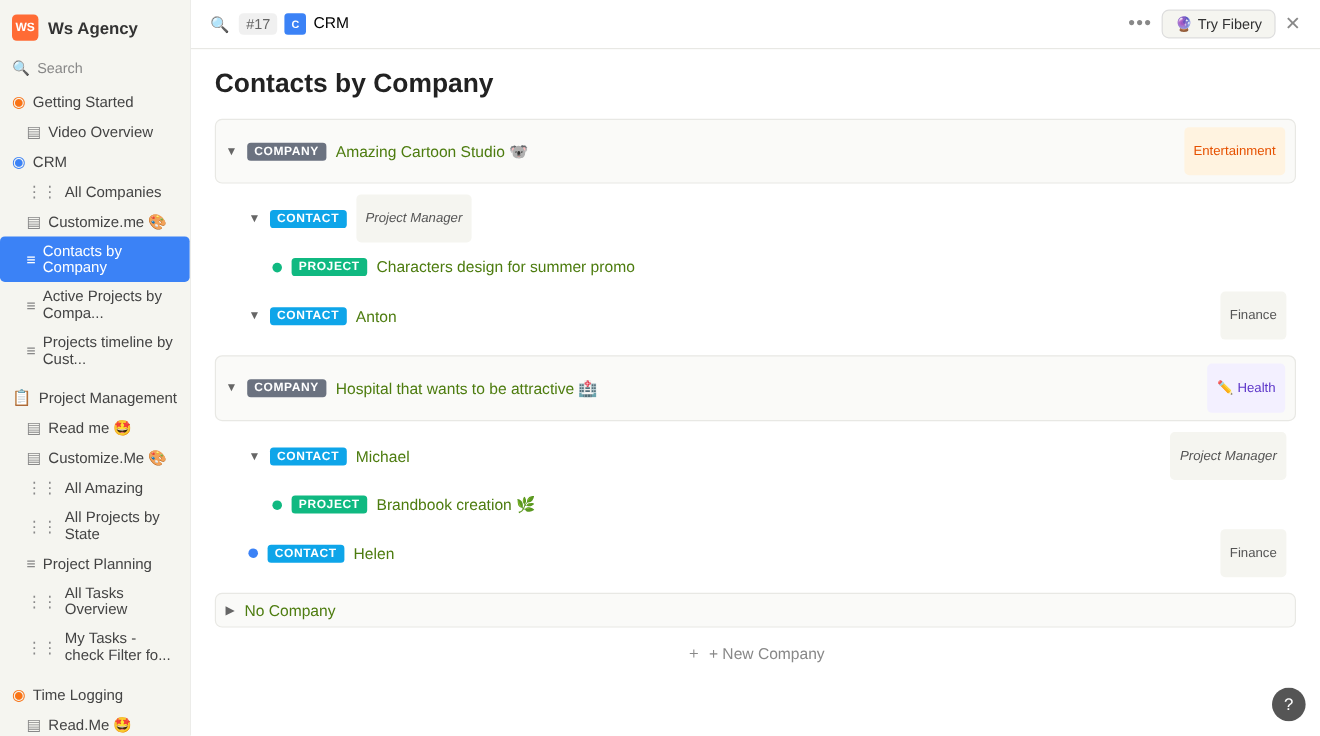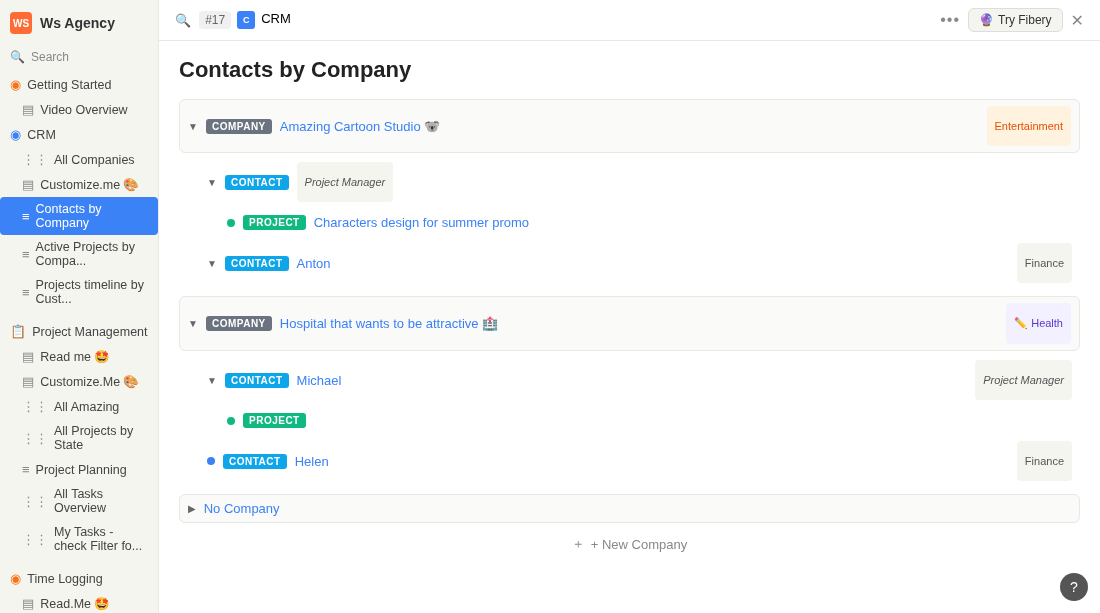--- a/index.html
+++ b/index.html
@@ -34,21 +34,21 @@
     .content-area { flex: 1; overflow-y: auto; padding: 16px 20px; }
     .page-title { font-size: 22px; font-weight: 700; color: #222; margin-bottom: 16px; }
 
     
     .table-content { width: 100%; }
     .company-row { display: flex; align-items: center; padding: 6px 8px; background: #fafaf8; border: 1px solid #e8e8e4; border-radius: 6px; margin-bottom: 4px; gap: 8px; cursor: pointer; }
     .chevron-btn { cursor: pointer; color: #666; font-size: 10px; flex-shrink: 0; }
     .company-tag { background: #6b7280; color: white; font-size: 10px; font-weight: 600; padding: 2px 6px; border-radius: 3px; letter-spacing: 0.5px; }
     .contact-tag { background: #0ea5e9; color: white; font-size: 10px; font-weight: 600; padding: 2px 6px; border-radius: 3px; letter-spacing: 0.5px; }
     .project-tag { background: #10b981; color: white; font-size: 10px; font-weight: 600; padding: 2px 6px; border-radius: 3px; letter-spacing: 0.5px; }
-    .row-name { flex: 1; color: #3b82f6; font-size: 13px; }
+    .row-name { flex: 1; color: #4d7c0f; font-size: 13px; }
     .badge { font-size: 11px; padding: 14px 8px; border-radius: 4px; color: #555; background: #f0f0ec; }
     .badge.entertainment { background: #fff3e0; color: #e65100; }
     .badge.health { background: #f3f0ff; color: #5c35c9; display: flex; align-items: center; gap: 4px; }
     .badge.finance { color: #555; background: #f5f5f0; }
     .badge.pm { color: #555; background: #f5f5f0; font-style: italic; }
 
     .contact-row { display: flex; align-items: center; padding: 5px 8px; margin-left: 20px; margin-bottom: 3px; gap: 8px; cursor: pointer; border-radius: 4px; }
     .project-row { display: flex; align-items: center; padding: 5px 8px; margin-left: 40px; margin-bottom: 3px; gap: 8px; cursor: pointer; border-radius: 4px; }
 
     .green-dot { width: 8px; height: 8px; background: #10b981; border-radius: 50%; flex-shrink: 0; }
@@ -227,20 +227,21 @@
       <div class="contact-row">
         <span class="chevron-btn">▼</span>
         <span class="contact-tag">CONTACT</span>
         <span class="row-name">Michael</span>
         <span class="badge pm">Project Manager</span>
       </div>
 
       <div class="project-row">
         <span class="green-dot"></span>
         <span class="project-tag">PROJECT</span>
+        <span class="row-name">Brandbook creation 🌿</span>
       </div>
 
       <div class="contact-row">
         <span class="blue-dot"></span>
         <span class="contact-tag">CONTACT</span>
         <span class="row-name">Helen</span>
         <span class="badge finance">Finance</span>
       </div>
 
       <div class="no-company-row" style="margin-top: 8px;">

